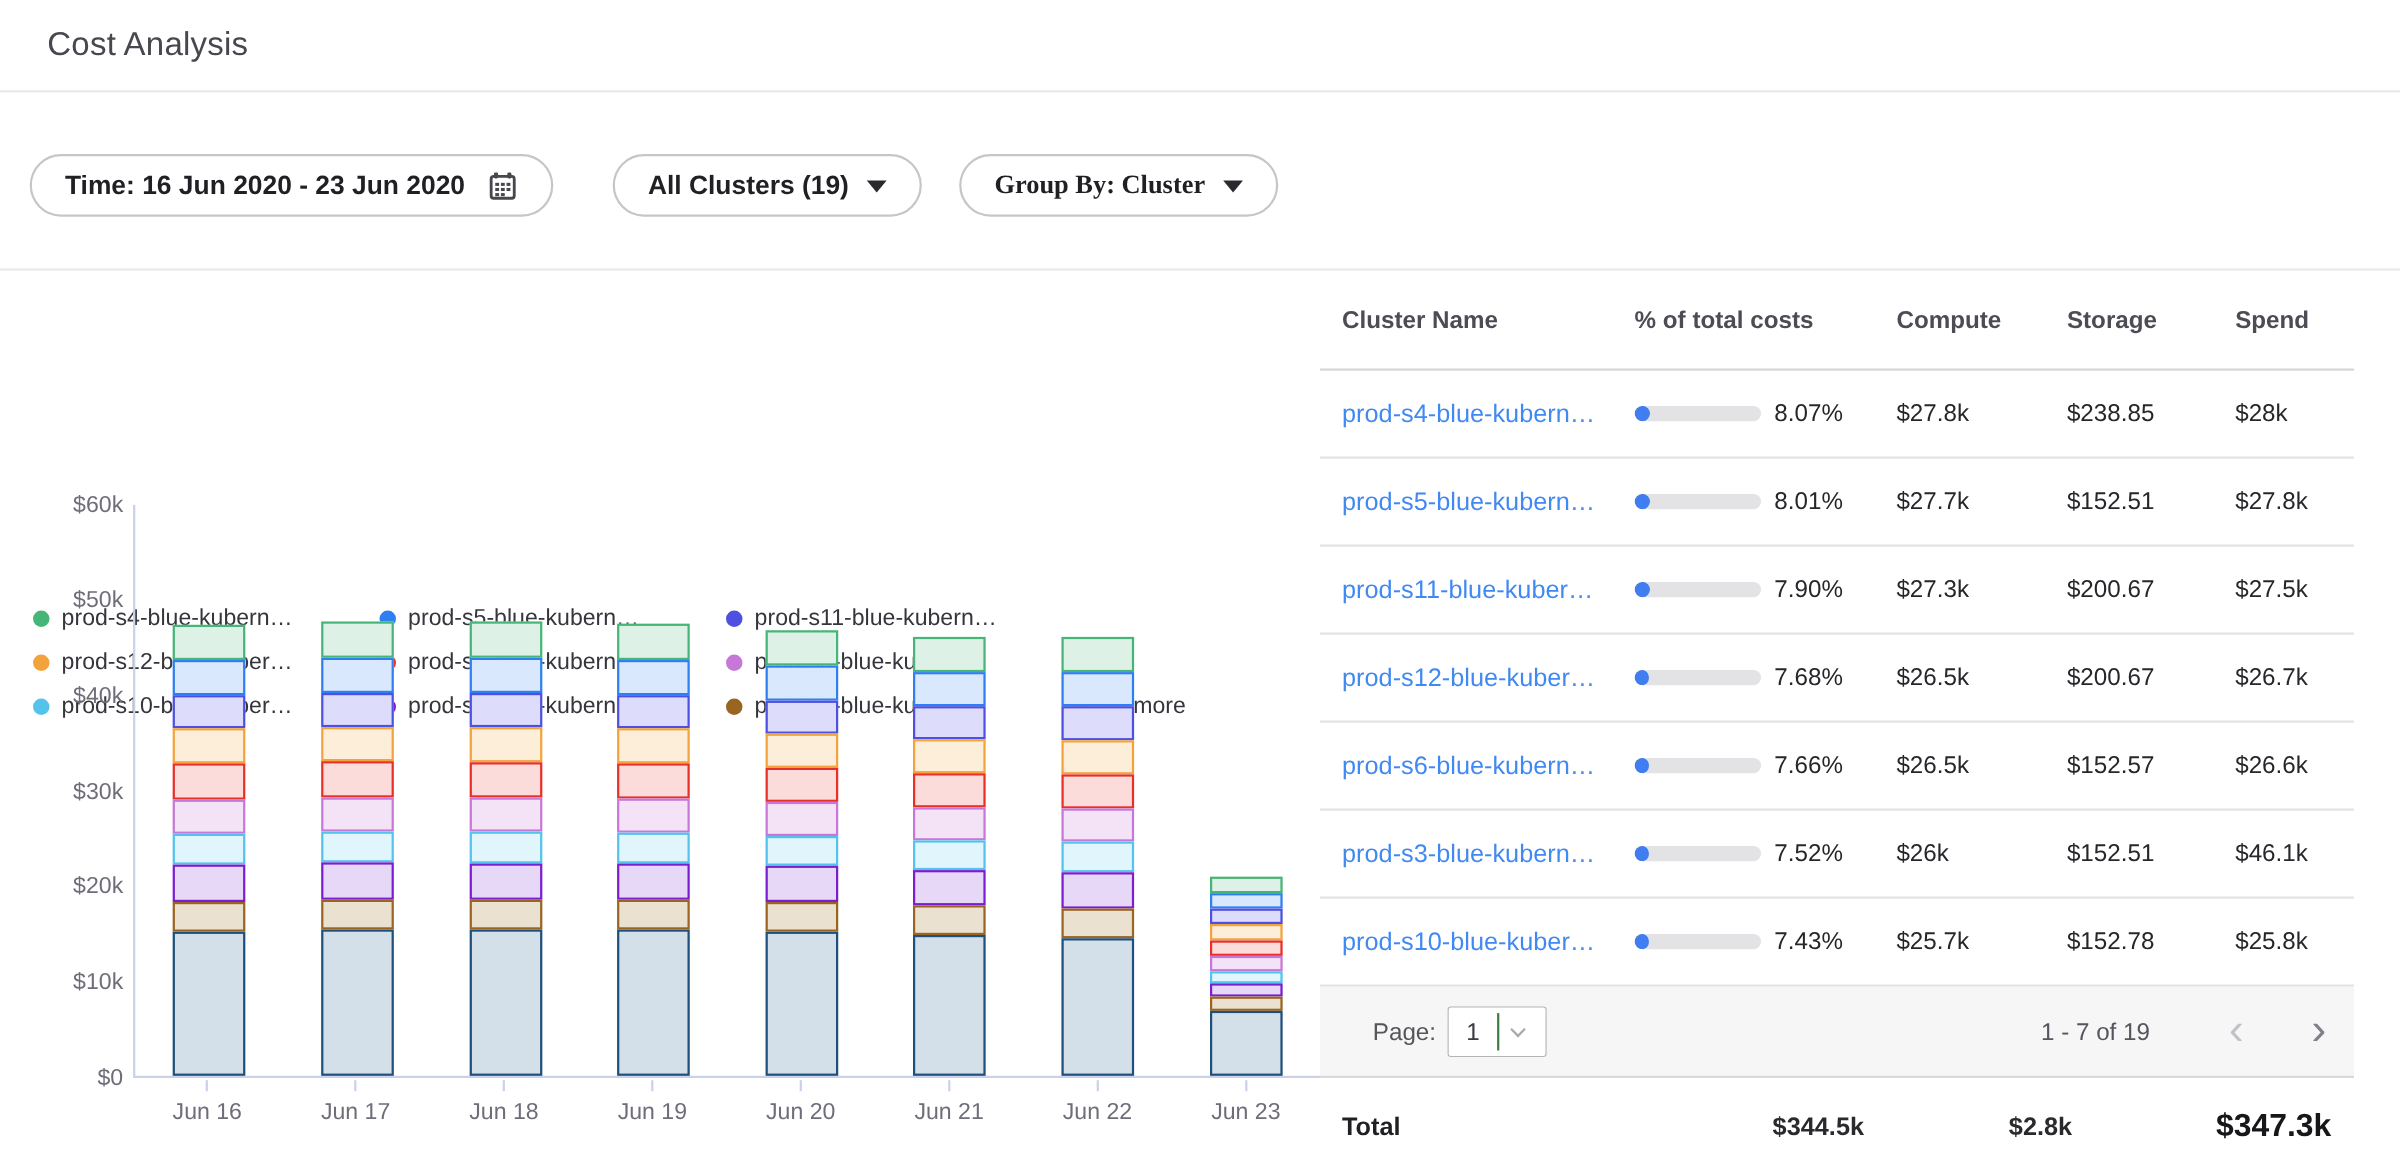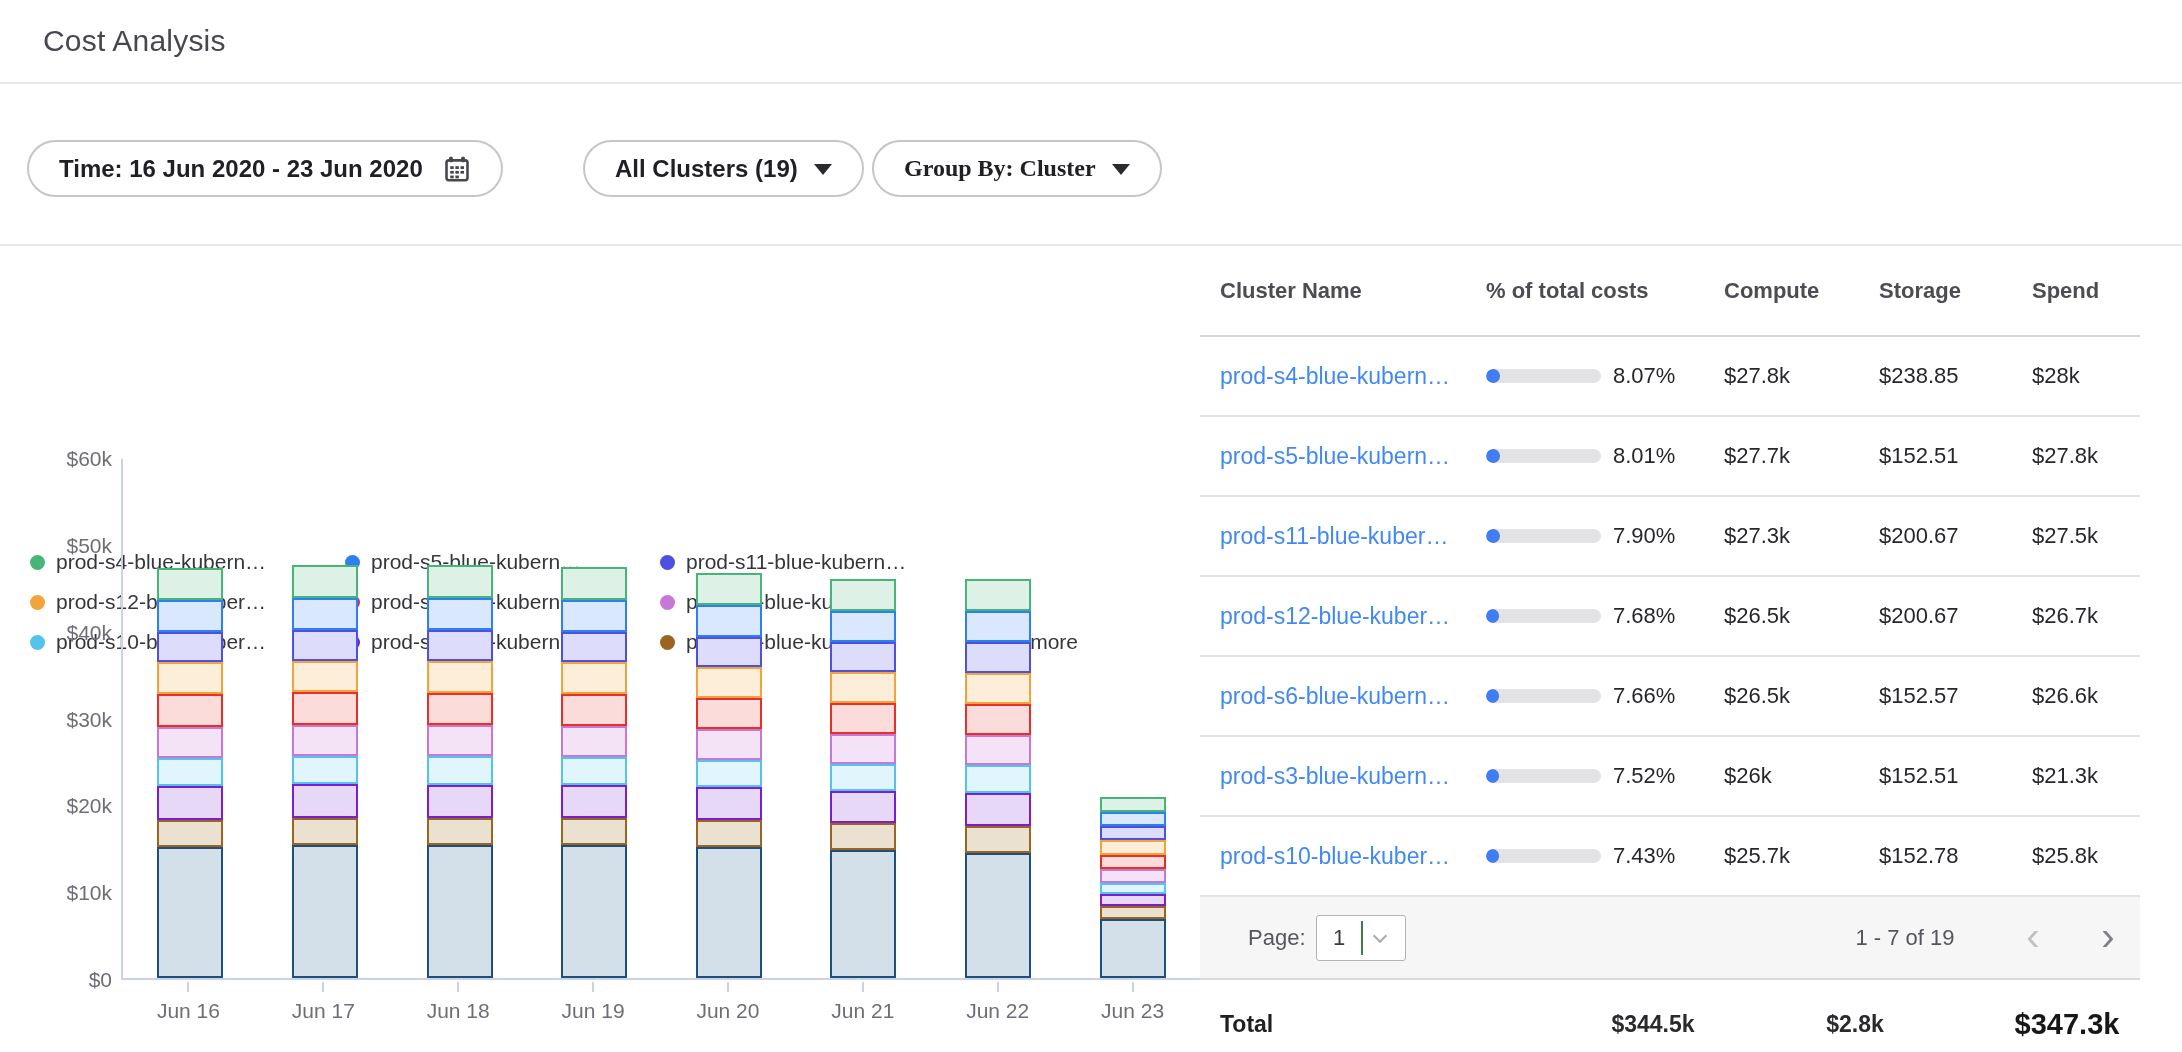--- a/index.html
+++ b/index.html
@@ -14,21 +14,21 @@
 
   
   .filters { position:absolute; left:0; top:86px; width:2182px; height:160px;
     border-bottom:2px solid #e9e9eb; }
   .pill { position:absolute; top:54px; height:57px; border:2px solid #c6c6c9; border-radius:29px;
     display:flex; align-items:center; gap:16px; padding:0 30px; background:#fff;
     font-size:24px; font-weight:bold; color:#1f1f24; cursor:pointer; }
   .pill .caret { width:0; height:0; border-left:9px solid transparent; border-right:9px solid transparent;
     border-top:11px solid #2a2a2e; margin-top:2px; }
   #pill-time { left:27px;gap:20px; }
-  #pill-clusters { left:583px; }
+  #pill-clusters { left:557px; }
   #pill-groupby { left:872px;font-family:Liberation Serif, serif; }
 
   
   .legend { position:absolute; left:30px; top:296px; width:1200px; }
   .legend-row { display:flex; height:40px; align-items:center; }
   .legend-item { display:flex; align-items:center; gap:11px; width:315px; cursor:pointer; }
   .legend-item.last { width:auto; }
   .legend-dot { width:15px; height:15px; border-radius:50%; flex:0 0 auto; }
   .legend-label { font-size:21px; color:#35353d; white-space:nowrap; }
 
@@ -410,21 +410,21 @@
         <div class="trow">
           <div><a class="cluster-link">prod-s3-blue-kubern…</a></div>
           <div class="pct-cell">
             <div class="pct-bar">
               <div class="pct-fill" style="width: 11%;"></div>
             </div>
             <span class="pct-text">7.52%</span>
           </div>
           <div class="num">$26k</div>
           <div class="num">$152.51</div>
-          <div class="num">$21.3k</div>
+          <div class="num">$46.1k</div>
         </div>
         <div class="trow">
           <div><a class="cluster-link">prod-s10-blue-kuber…</a></div>
           <div class="pct-cell">
             <div class="pct-bar">
               <div class="pct-fill" style="width: 11%;"></div>
             </div>
             <span class="pct-text">7.43%</span>
           </div>
           <div class="num">$25.7k</div>

